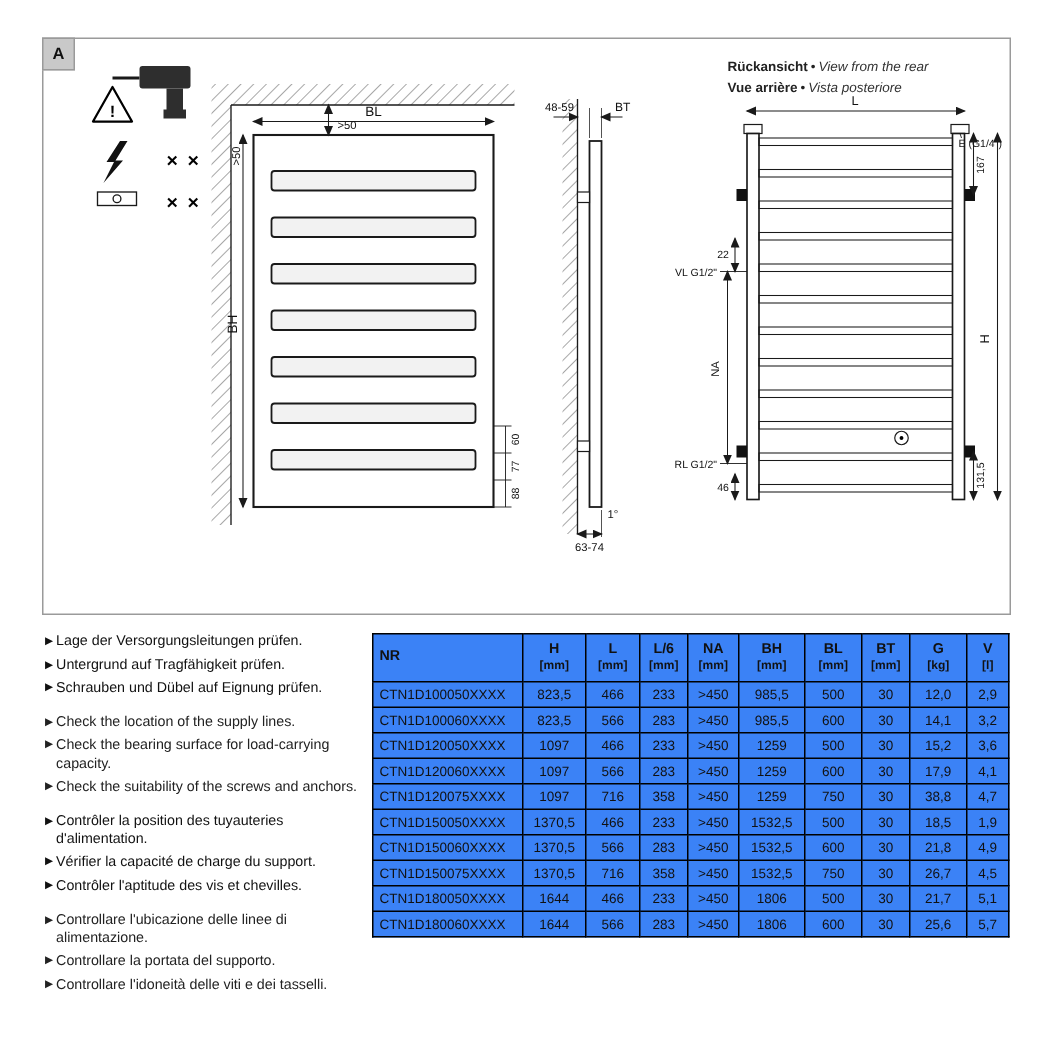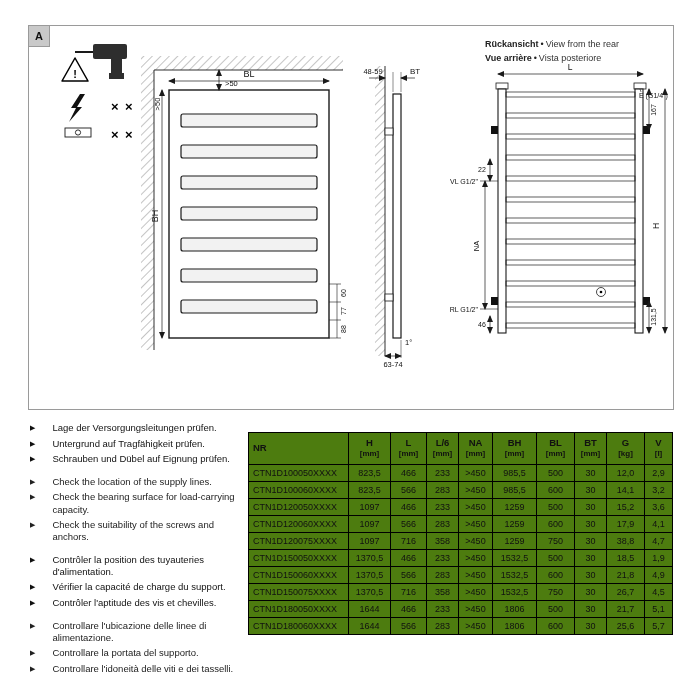--- a/index.html
+++ b/index.html
@@ -9,32 +9,32 @@
 
   .diagram-box{position:absolute;left:28px;top:25px;width:646px;height:385px;
                border:1px solid #9a9a9a;background:#fff}
   .diagram-box svg{position:absolute;left:0;top:0}
   .corner-label{position:absolute;left:-1px;top:-1px;width:22px;height:22px;
                 background:#c9c9c9;border:1px solid #9a9a9a;font-size:11px;font-weight:bold;
                 display:flex;align-items:center;justify-content:center}
   .rear-title{position:absolute;left:456px;top:12px;width:188px;font-size:9px;
               line-height:1.55;color:#222}
   .rear-title .b{font-weight:bold}
-  .rear-title .i{color:#333}
+  .rear-title .i{font-style:italic;color:#333}
   .rear-title .sep{padding:0 2px}
 
   .bottom{position:absolute;left:30px;top:420px;width:644px;height:260px}
   .instructions{position:absolute;left:0;top:2px;width:214px}
   ul.lang{list-style:none;margin:0 0 10px 0;padding:0;font-size:9.5px;line-height:1.3;color:#111}
   ul.lang.italic{color:#222}
-  ul.lang li{display:flex;gap:17px;margin-bottom:3px}
+  ul.lang li{display:flex;gap:2px;margin-bottom:3px}
   .tri{font-size:7px;line-height:1.8;flex:none}
 
-  table.spec{position:absolute;left:218px;top:12px;width:424px;border-collapse:collapse;
-             font-size:9px;table-layout:fixed;background:#4d7c0f}
+  table.spec{position:absolute;left:218px;top:2px;width:424px;border-collapse:collapse;
+             font-size:9px;table-layout:fixed;background:#3b82f6}
   .spec th,.spec td{border:1px solid #000;padding:1px 2px;text-align:center;height:17px;
                     overflow:hidden;white-space:nowrap}
   .spec thead th{height:32px;vertical-align:middle}
   .th-l{font-weight:bold;font-size:9.5px;line-height:1.15}
   .th-u{font-weight:bold;font-size:8px;line-height:1.15}
   .spec td.nr,.spec th:first-child{text-align:left;padding-left:4px}
 </style>
 </head>
 <body>
 

